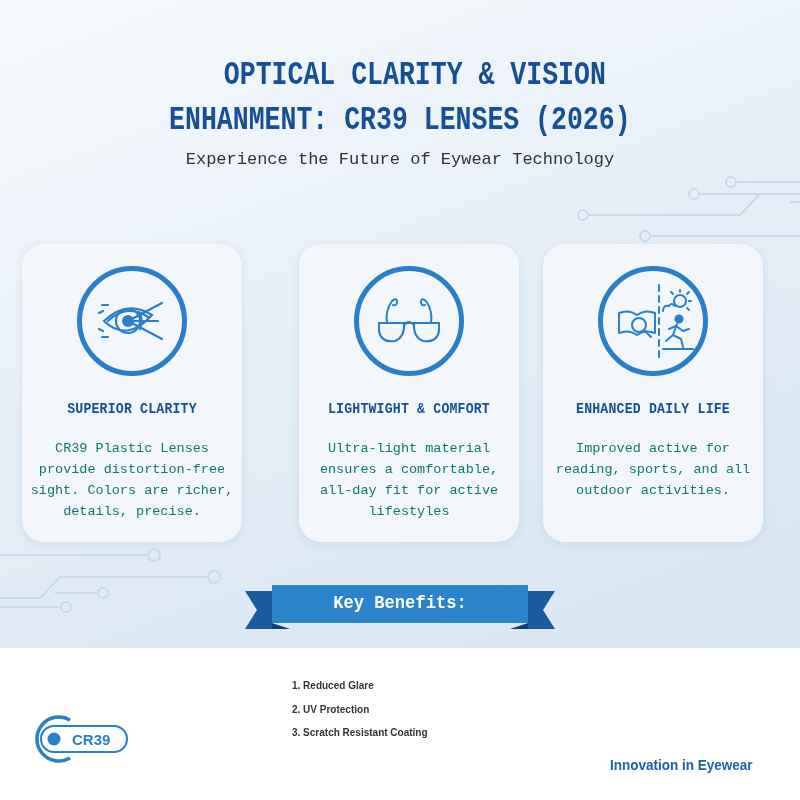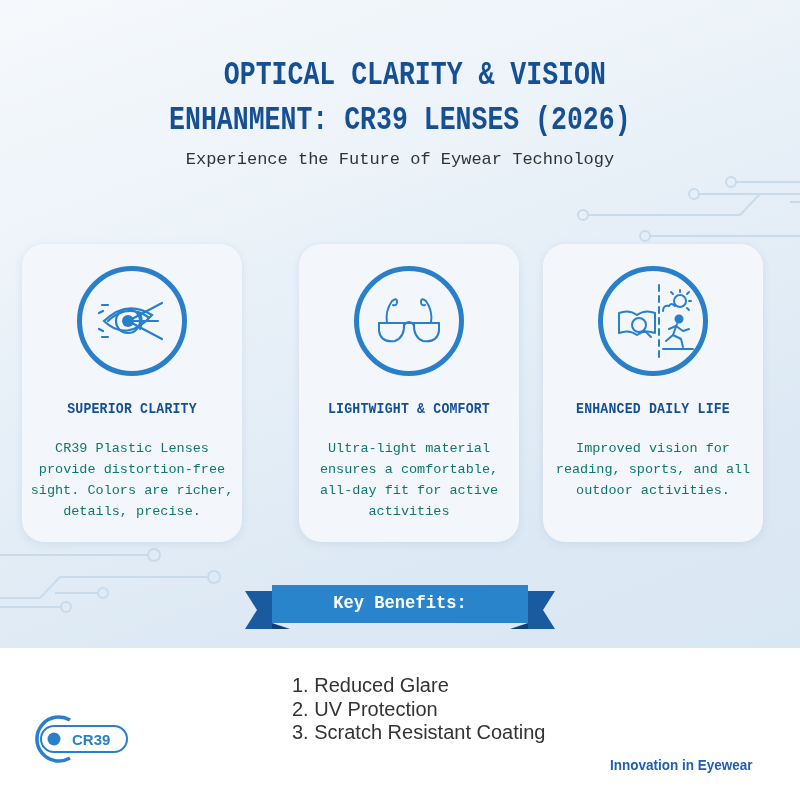--- a/index.html
+++ b/index.html
@@ -54,21 +54,21 @@
       position: absolute; left: 245px; top: 583px; width: 310px; height: 50px;
     }
     .ribbon svg { position: absolute; left: 0; top: 0; }
     .ribbon-label {
       position: absolute; left: 0; top: 9px; width: 310px; text-align: center;
       color: #ffffff; font-weight: bold; font-size: 19px;
       transform: scaleX(0.9);
     }
     .benefits {
       position: absolute; left: 292px; top: 674px; list-style: none;
-      color: #333; font-size: 20px; line-height: 23.5px;
+      color: #333; font-size: 10px; line-height: 23.5px; font-weight: bold;
     }
     .logo { position: absolute; left: 28px; top: 714px; width: 100px; height: 52px; }
     .logo svg { position: absolute; left: 0; top: 0; }
     .logo-text {
       position: absolute; left: 44px; top: 17px; font-size: 15px; font-weight: bold;
       color: #2a7fcb;
     }
     .tagline {
       position: absolute; left: 610px; top: 756px; color: #1f5fae; font-weight: bold;
       font-size: 15px; transform: scaleX(0.9); transform-origin: left center;
@@ -148,21 +148,21 @@
           <path d="M28 52 Q26 40 33 30 Q38 26 38 31 Q38 35 34 34"></path>
           <path d="M72 52 Q74 40 67 30 Q62 26 62 31 Q62 35 66 34"></path>
           <path d="M20 52 L45 52 Q46 66 36 70 Q22 72 20 60 Z"></path>
           <path d="M55 52 L80 52 L80 60 Q78 72 64 70 Q54 66 55 52 Z"></path>
           <path d="M45 54 Q50 48 55 54"></path>
           <line x1="20" y1="52" x2="80" y2="52"></line>
         </g>
       </svg>
     </div>
     <div class="card-title">LIGHTWIGHT &amp; COMFORT</div>
-    <div class="card-text">Ultra-light material ensures a comfortable, all-day fit for active activities</div>
+    <div class="card-text">Ultra-light material ensures a comfortable, all-day fit for active lifestyles</div>
   </div>
 
   <div class="card card-3">
     <div class="icon-ring">
       <svg viewBox="0 0 100 100">
         <g fill="none" stroke="#2a7fcb" stroke-width="2" stroke-linecap="round" stroke-linejoin="round">
           <line x1="56" y1="14" x2="56" y2="86" stroke-dasharray="6 5"></line>
           <path d="M16 42 L16 62 Q26 58 34 64 Q42 58 52 62 L52 42 Q42 38 34 44 Q26 38 16 42 Z"></path>
           <circle cx="36" cy="54" r="7"></circle>
           <line x1="41" y1="59" x2="48" y2="66"></line>
@@ -176,21 +176,21 @@
           <circle cx="76" cy="48" r="3.5" fill="#2a7fcb"></circle>
           <path d="M74 53 L70 64 L63 70"></path>
           <path d="M70 64 L78 68 L80 76"></path>
           <path d="M73 55 L80 60 L86 58"></path>
           <path d="M73 55 L66 58"></path>
           <line x1="60" y1="78" x2="90" y2="78"></line>
         </g>
       </svg>
     </div>
     <div class="card-title">ENHANCED DAILY LIFE</div>
-    <div class="card-text">Improved vision for reading, sports, and all outdoor activities.</div>
+    <div class="card-text">Improved active for reading, sports, and all outdoor activities.</div>
   </div>
 
   <div class="ribbon">
     <svg width="310" height="50" viewBox="0 0 310 50">
       <polygon points="0,14 27,14 27,52 0,52 12,33" fill="#1a5a9e" transform="translate(0,-6)"></polygon>
       <polygon points="310,14 283,14 283,52 310,52 298,33" fill="#1a5a9e" transform="translate(0,-6)"></polygon>
       <polygon points="27,40 45,46 27,46" fill="#0f3f75"></polygon>
       <polygon points="283,40 265,46 283,46" fill="#0f3f75"></polygon>
       <rect x="27" y="2" width="256" height="38" fill="#2a84cc"></rect>
     </svg>

